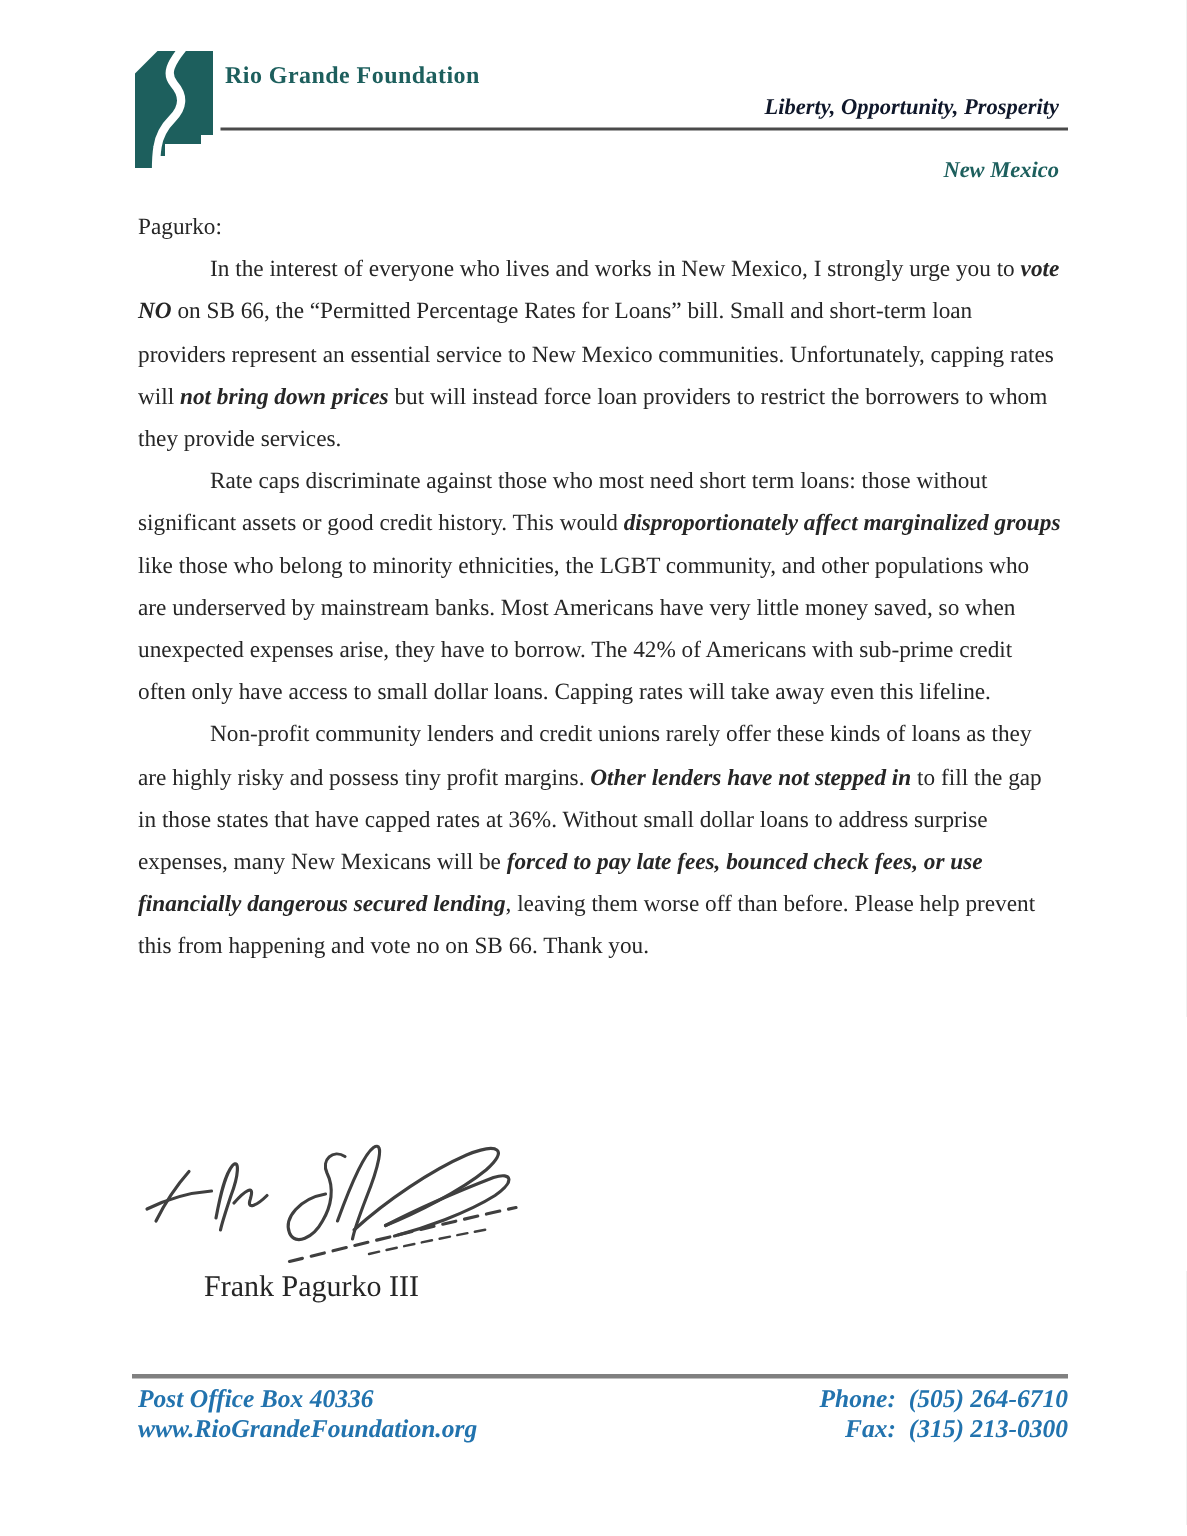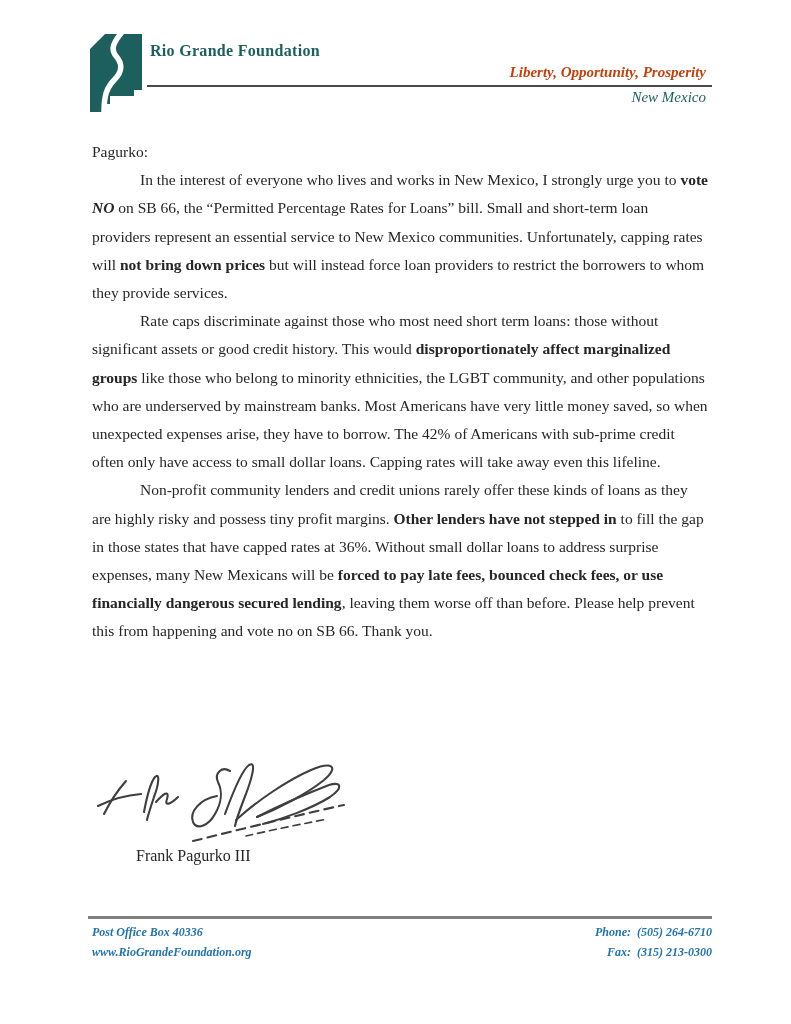--- a/index.html
+++ b/index.html
@@ -11,45 +11,45 @@
 
   
   .logo { position:absolute; left:90px; top:34px; }
   .org-name {
     position:absolute; left:150px; top:42px;
     font-size:16px; font-weight:bold; color:#1d5f5d; letter-spacing:0.3px;
   }
   .header-rule { position:absolute; left:147px; top:85px; width:565px; height:2px; background:#4a4a4a; }
   .tagline {
     position:absolute; right:85px; top:64px;
-    font-size:15px; font-weight:bold; font-style:italic; color:#c2410c;
+    font-size:15px; font-weight:bold; font-style:italic; color:#0f172a;
   }
   .region {
-    position:absolute; right:85px; top:89px;
-    font-size:15px; font-weight:normal; font-style:italic; color:#1d5f5d;
+    position:absolute; right:85px; top:106px;
+    font-size:15px; font-weight:bold; font-style:italic; color:#1d5f5d;
   }
 
   
   .letter-body {
     position:absolute; left:92px; top:138px; width:616px;
     font-size:15.5px; line-height:28.2px; text-align:left;
   }
   .salutation { margin:0 0 7px 0; }
   .letter-body p { margin:0; text-indent:48px; }
-  .b { font-weight:bold; }
+  .b { font-weight:bold;font-style:italic; }
   .i { font-style:italic; }
 
   
   .signature { position:absolute; left:96px; top:754px; }
-  .signed-name { position:absolute; left:136px; top:847px; font-size:16px; }
+  .signed-name { position:absolute; left:136px; top:847px; font-size:20px; }
 
   
   .footer-rule { position:absolute; left:88px; top:916px; width:624px; height:3px; background:#808080; }
   .footer-left, .footer-right {
-    position:absolute; top:923px; font-size:12px; font-weight:bold; font-style:italic;
+    position:absolute; top:923px; font-size:17px; font-weight:bold; font-style:italic;
     color:#2273ae; line-height:19.5px; white-space:pre;
   }
   .footer-left  { left:92px; text-align:left; }
   .footer-right { right:79px; text-align:right; }
 </style>
 </head>
 <body>
 
 <div class="page">
 

